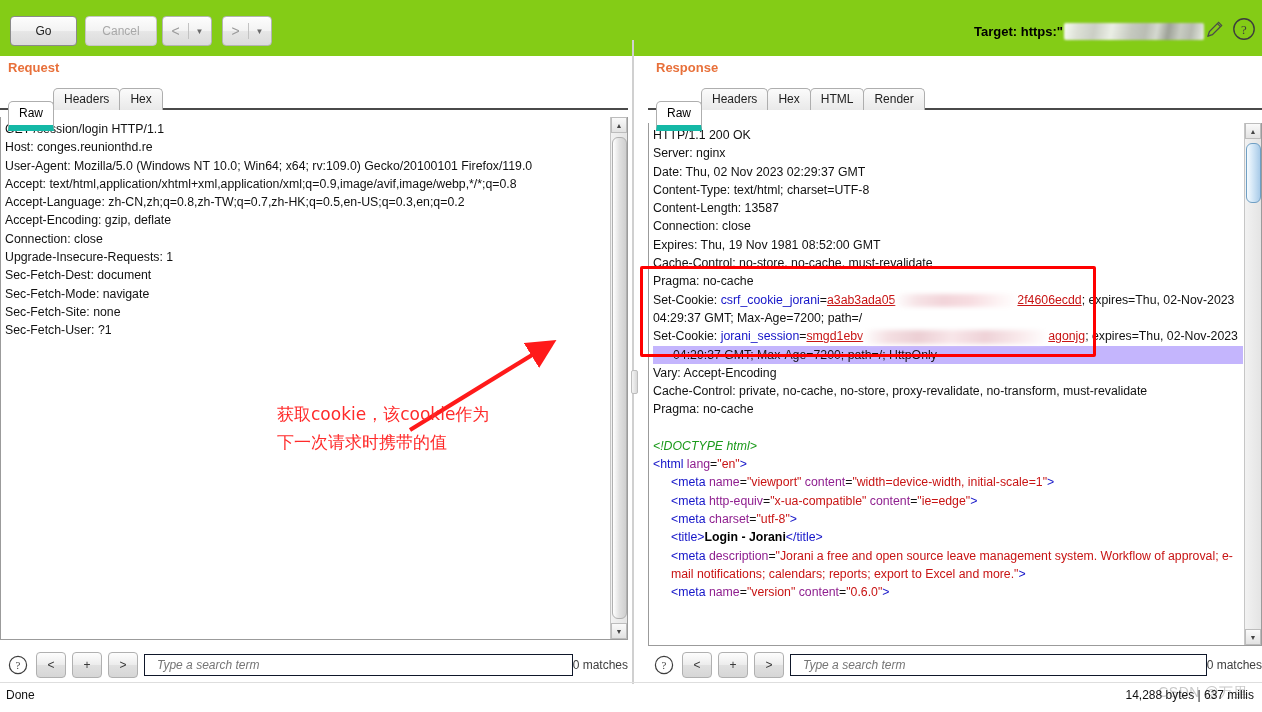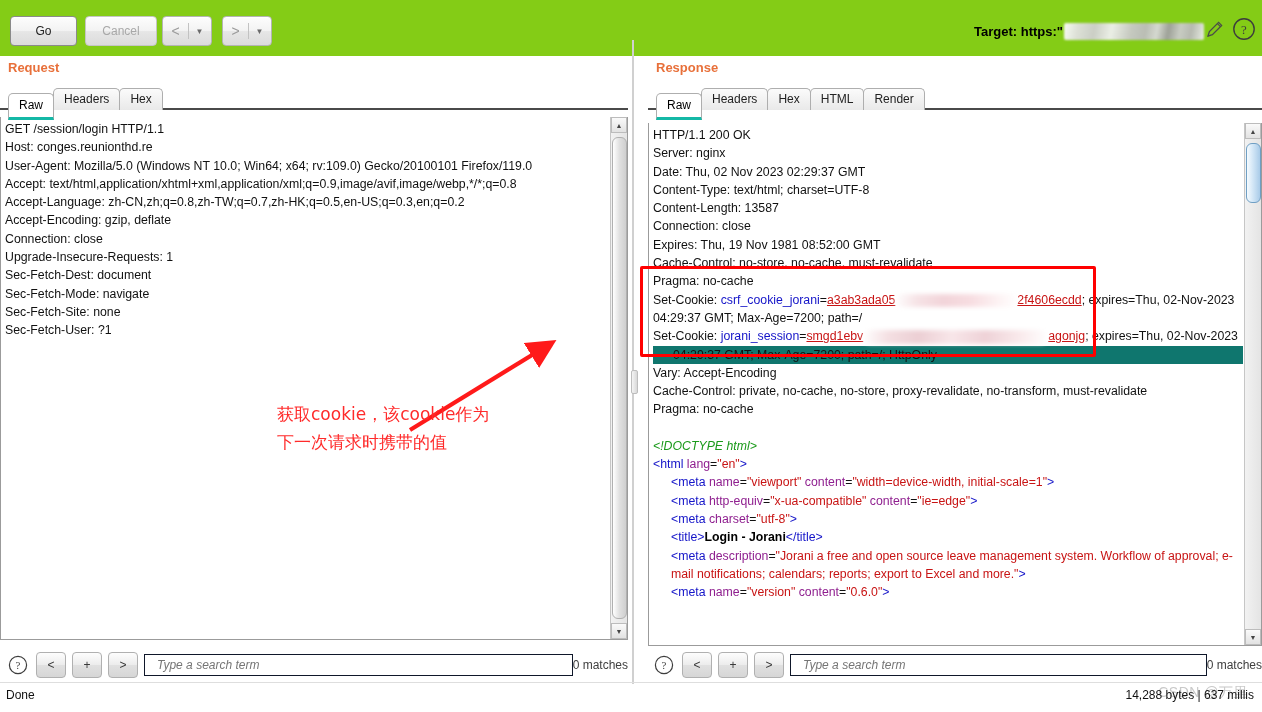--- a/index.html
+++ b/index.html
@@ -54,40 +54,40 @@
 
   .tabs{position:relative;height:24px;margin-top:10px;padding-left:8px;}
   .tab{
     display:inline-block;height:21px;line-height:21px;padding:0 10px;
     border:1px solid #aeaeae;border-bottom:none;
     border-radius:5px 5px 0 0;font-size:12px;color:#222;
     background:linear-gradient(to bottom,#fbfbfb,#e9e9e9);
     margin-right:-1px;position:relative;top:2px;cursor:default;user-select:none;
   }
   .tab.active{
-    background:#ffffff;color:#000;top:8px;height:23px;line-height:23px;z-index:3;
-    border-bottom:3px solid #14b8a6;
+    background:#ffffff;color:#000;top:16px;height:23px;line-height:23px;z-index:3;
+    border-bottom:6px solid #14b8a6;
   }
   .tabstrip-line{height:2px;background:#4a4a4a;margin-top:-1px;}
 
   
   .textview{
     position:absolute;left:0;right:0;
     background:#ffffff;border:1px solid #9b9b9b;border-top:none;
     overflow:hidden;
   }
   #request-text{top:117px;left:0;width:626px;height:522px;}
   #response-text{top:123px;left:648px;width:612px;height:522px;}
   .code{
     position:absolute;left:4px;top:3px;right:18px;
     font-family:"Liberation Sans","DejaVu Sans",sans-serif;
     font-size:12.3px;line-height:18.3px;color:#111;
     white-space:pre-wrap;word-break:break-word;
   }
-  .hl-line{background:#0f766e;padding-left:20px;}
+  .hl-line{background:#c4b5fd;padding-left:20px;}
   .g-doctype{color:#1a9a1a;font-style:italic;}
   .g-tag{color:#1414c8;}
   .g-attr{color:#8f1f8f;}
   .g-val{color:#c81414;}
   .g-bold{font-weight:bold;color:#000;}
   .ck-name{color:#1414c8;}
   .ck-val{color:#c81414;text-decoration:underline;}
 
   
   .sb{position:absolute;top:0;right:0;width:16px;bottom:0;

